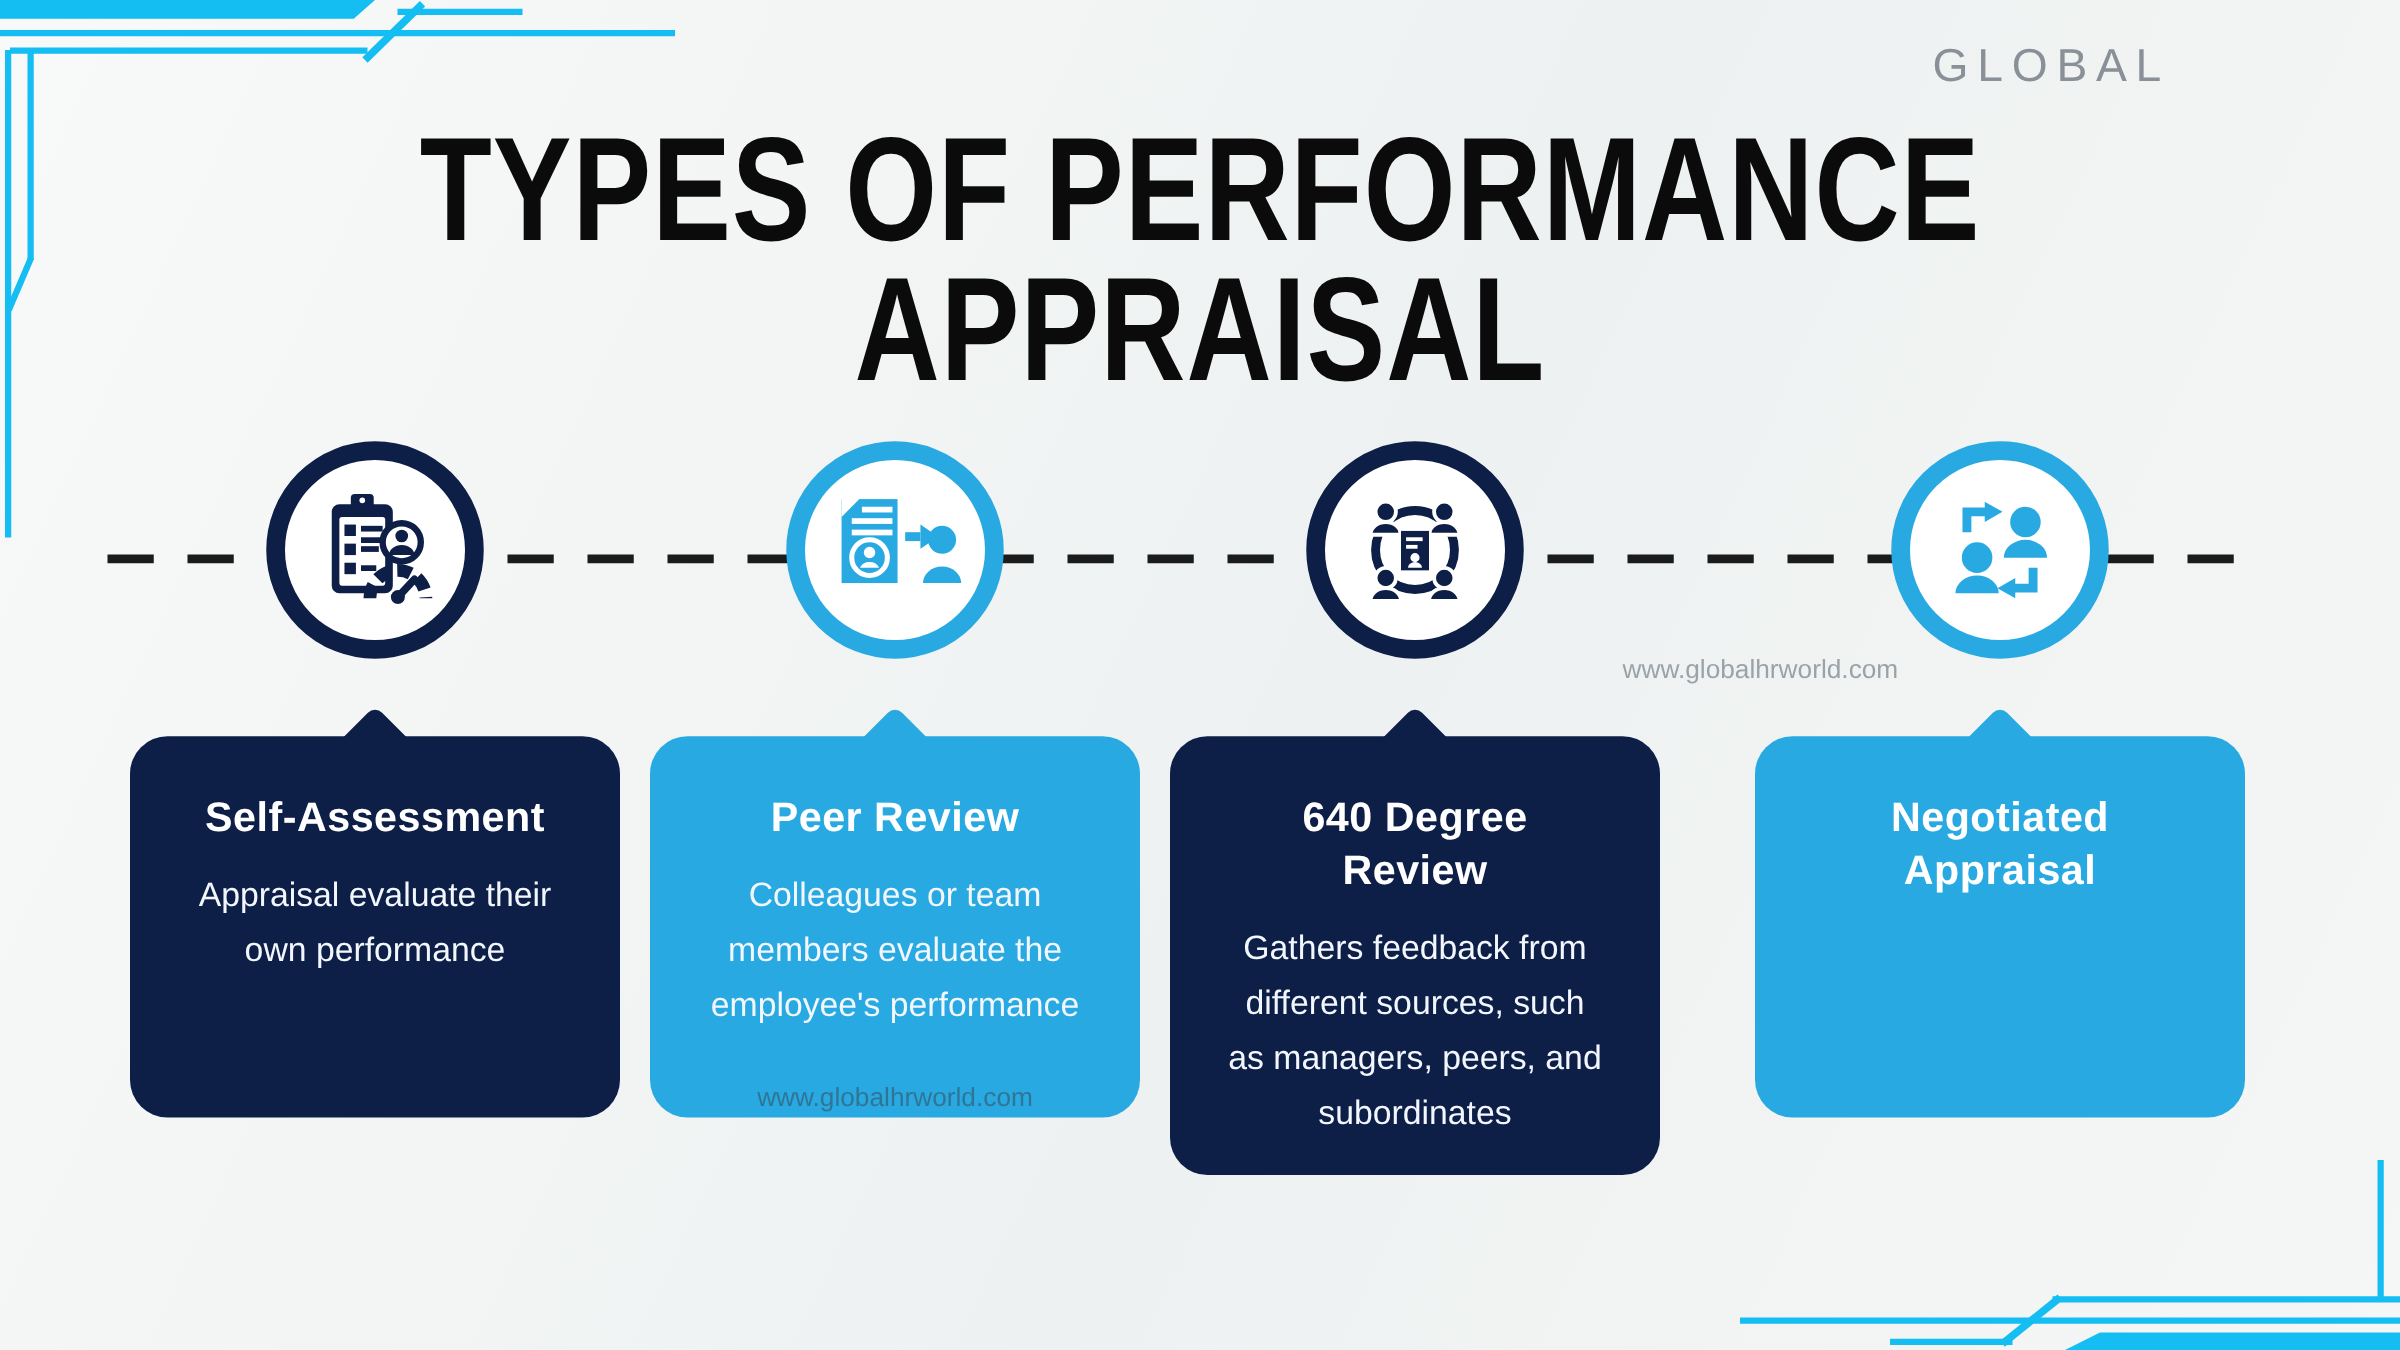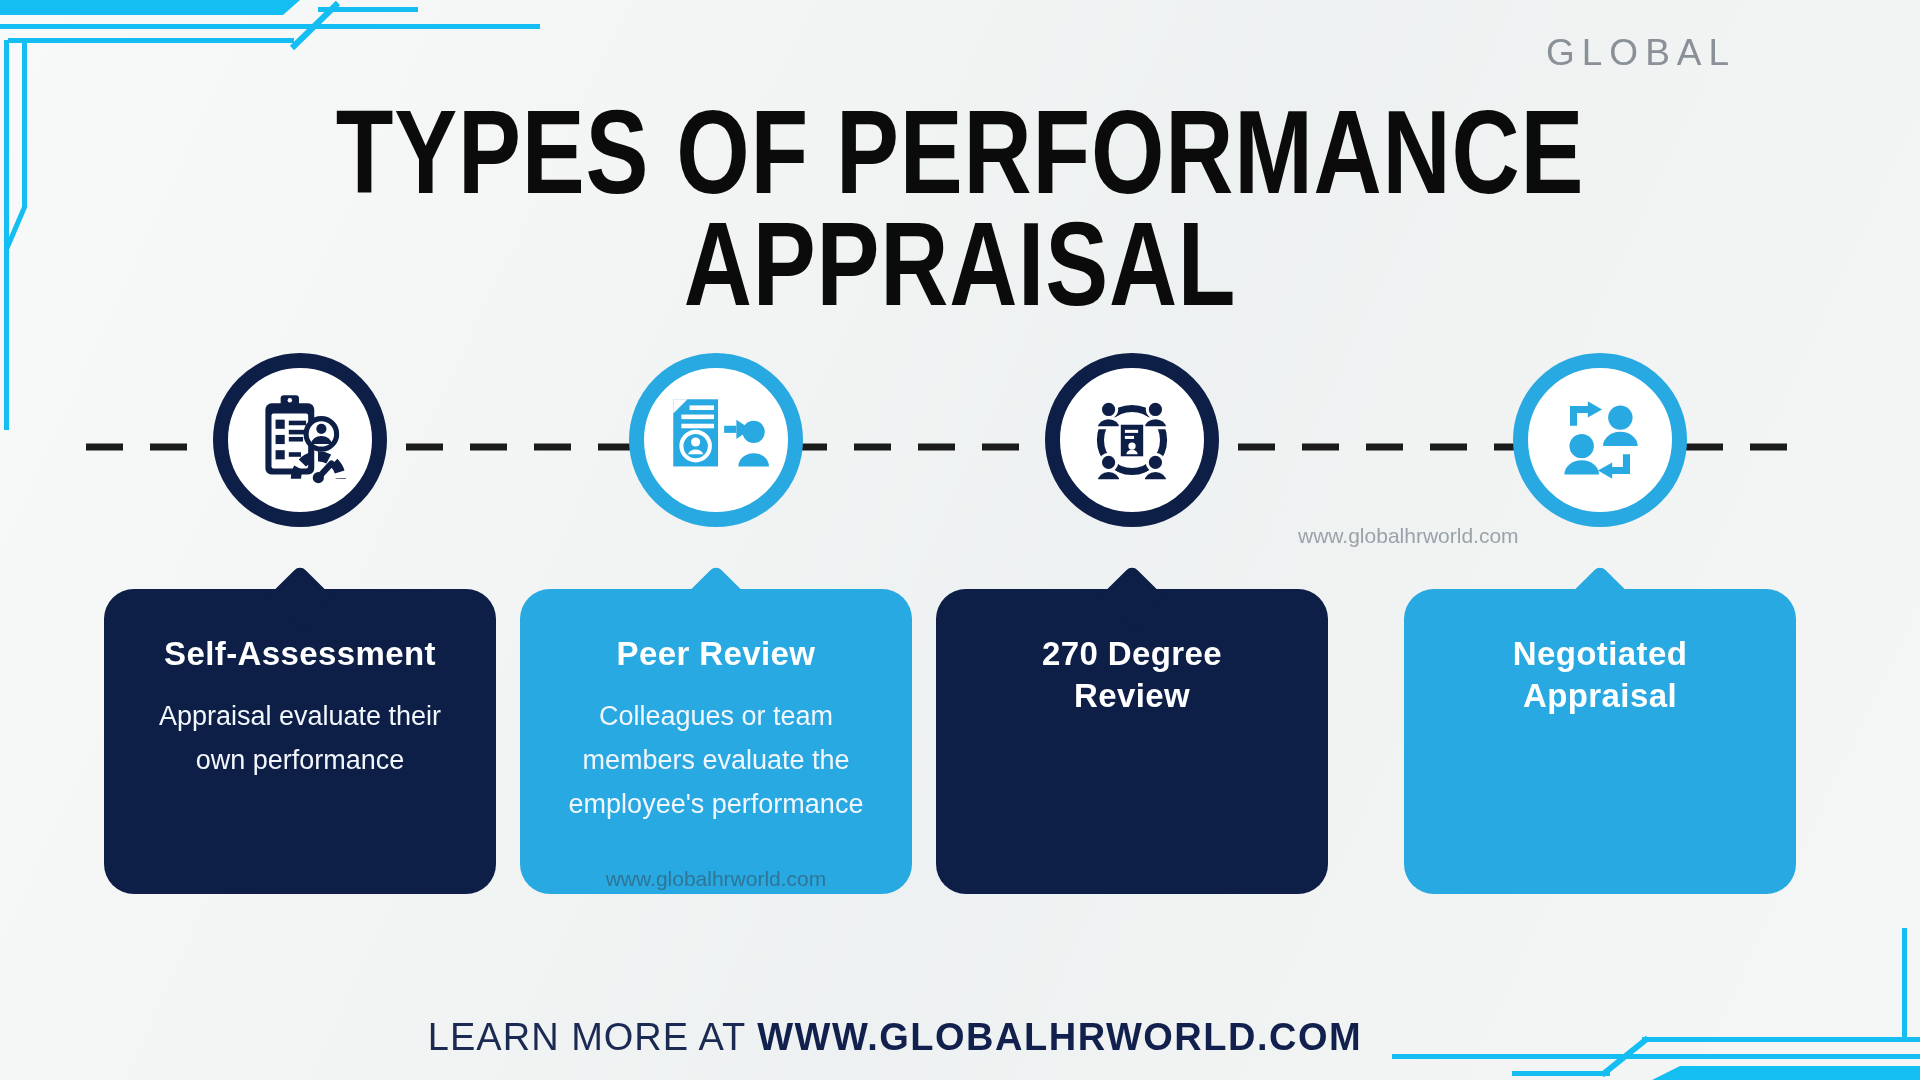--- a/index.html
+++ b/index.html
@@ -176,21 +176,22 @@
         </g>
         <rect x="44" y="40" width="24" height="33" fill="#0e1f47" stroke="#fff" stroke-width="2"></rect>
         <rect x="49" y="46" width="13" height="3" fill="#fff"></rect>
         <rect x="49" y="52" width="9" height="3" fill="#fff"></rect>
         <circle cx="56" cy="62" r="3.6" fill="#fff"></circle>
         <path d="M50.5,70 a5.5,4.5 0 0 1 11,0 z" fill="#fff"></path>
       </svg>
     </div>
     <div class="card bg-navy">
       <div class="tab bg-navy"></div>
-      <h2 class="card-title">270 Degree Review</h2>
+      <h2 class="card-title">640 Degree Review</h2>
+      <p class="card-body">Gathers feedback from different sources, such as managers, peers, and subordinates</p>
     </div>
   </div>
 
   <div class="col col4">
     <div class="icon-circle ring-blue">
       <svg viewBox="0 0 112 112">
         <g>
           <polyline points="30,42 30,26 46,26" fill="none" stroke="#29a9e1" stroke-width="7"></polyline>
           <polygon points="44,18 58,26 44,34" fill="#29a9e1"></polygon>
         </g>
@@ -207,17 +208,14 @@
           <path d="M21,90 a17,14 0 0 1 34,0 z" fill="#29a9e1"></path>
         </g>
       </svg>
     </div>
     <div class="card bg-blue">
       <div class="tab bg-blue"></div>
       <h2 class="card-title">Negotiated Appraisal</h2>
     </div>
   </div>
 
-  <div class="footer">
-    <span>LEARN MORE AT </span><b>WWW.GLOBALHRWORLD.COM</b>
-  </div>
 
 </div>
 
 </body></html>

